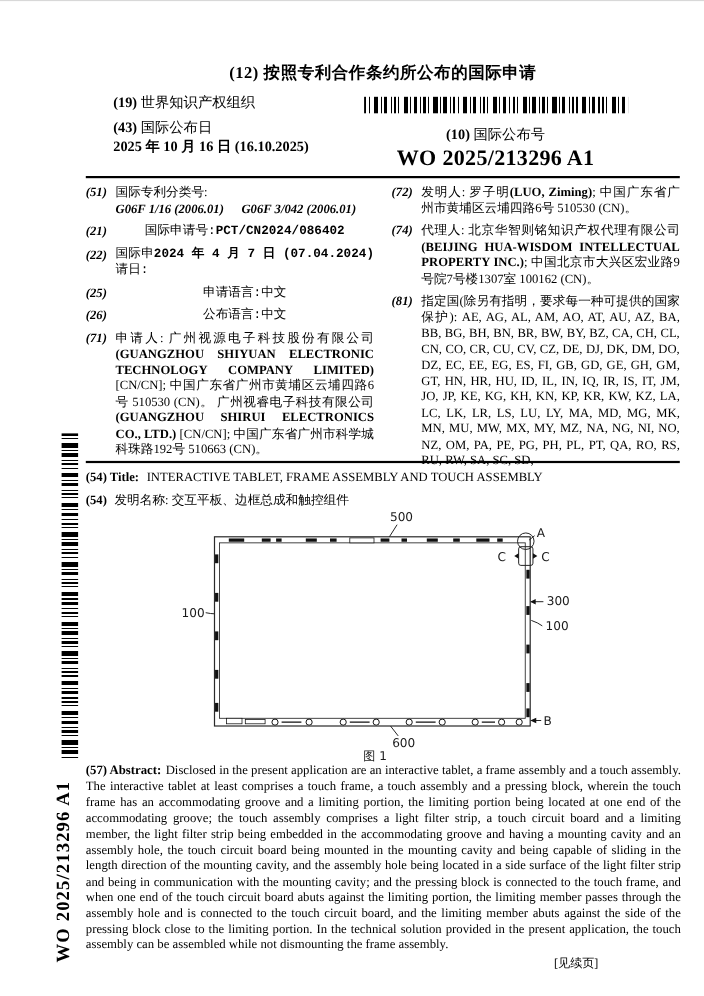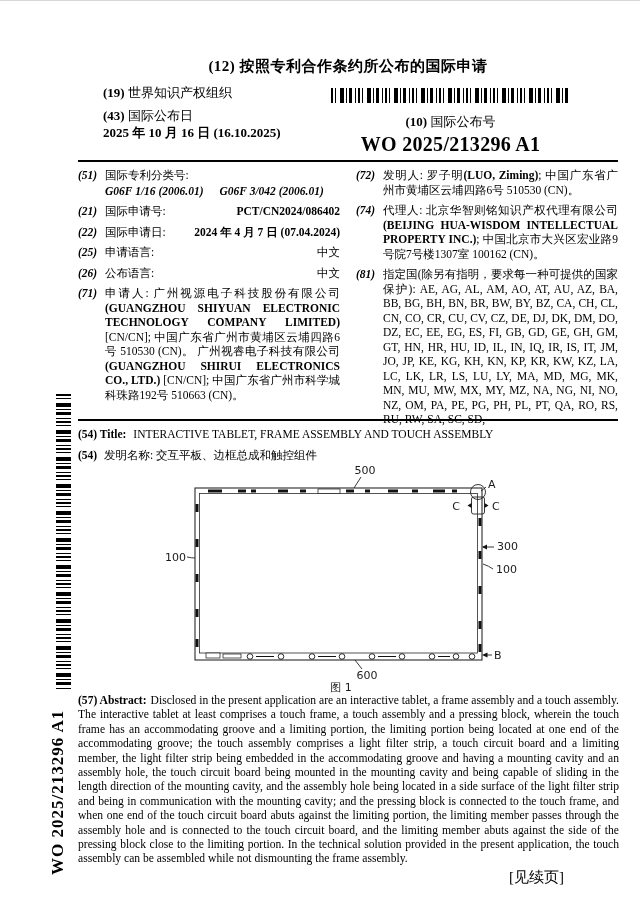--- a/index.html
+++ b/index.html
@@ -36,21 +36,21 @@
   .rule { position:absolute; left:78px; width:540px; border-top:2px solid #000; }
   .rule-1 { top:160px; }
   .rule-2 { top:419px; }
 
   
   .bib { position:absolute; top:168px; left:78px; width:540px; display:flex; gap:16px;
     font-size:11.5px; line-height:14.5px; }
   .bcol { width:262px; }
   .brow { position:relative; padding-left:27px; margin-bottom:6px; text-align:justify; }
   .bnum { position:absolute; left:0; top:0; font-weight:bold;font-style:italic; }
-  .kv { display:flex; justify-content:space-between; }
+  .kv { display:flex; justify-content:center;font-family:Liberation Mono, monospace; }
   .kv .val { font-weight:bold; white-space:nowrap; }
   .kv .val-plain { font-weight:normal; }
   .ipc-codes { display:flex; gap:16px; margin-top:1px; }
   .ipc-codes span { font-weight:bold; font-style:italic; }
   .inline-label { }
 
   
   .title-block { position:absolute; top:427px; left:78px; width:540px; font-size:11.5px; line-height:15px;font-family:Liberation Serif, serif; }
   .title-line { margin-bottom:6px; }
   .title-line .pfx { font-weight:bold; }
@@ -71,21 +71,21 @@
   .side-barcode { position:absolute; left:56px; top:394px; width:15px; height:296px;
     background:repeating-linear-gradient(180deg,
       #000 0 2px, #fff 2px 4px, #000 4px 5px, #fff 5px 9px,
       #000 9px 13px, #fff 13px 15px, #000 15px 16px, #fff 16px 18px,
       #000 18px 21px, #fff 21px 24px, #000 24px 25px, #fff 25px 27px); }
   .side-pubnum { position:absolute; left:48px; top:697px; height:178px; width:24px;
     writing-mode:vertical-rl; transform:rotate(180deg);
     font-weight:bold; font-size:17px; letter-spacing:1px; white-space:nowrap;
     font-family:"Liberation Serif", serif; }
 
-  .footer-note { position:absolute; top:868px; right:76px; font-size:15px; }
+  .footer-note { position:absolute; top:868px; right:96px; font-size:11px; }
 </style>
 </head>
 <body>
 
 <div class="page">
 
   <div class="type-line">(12) 按照专利合作条约所公布的国际申请</div>
 
   <div class="hdr-row">
     <div class="org-block">

